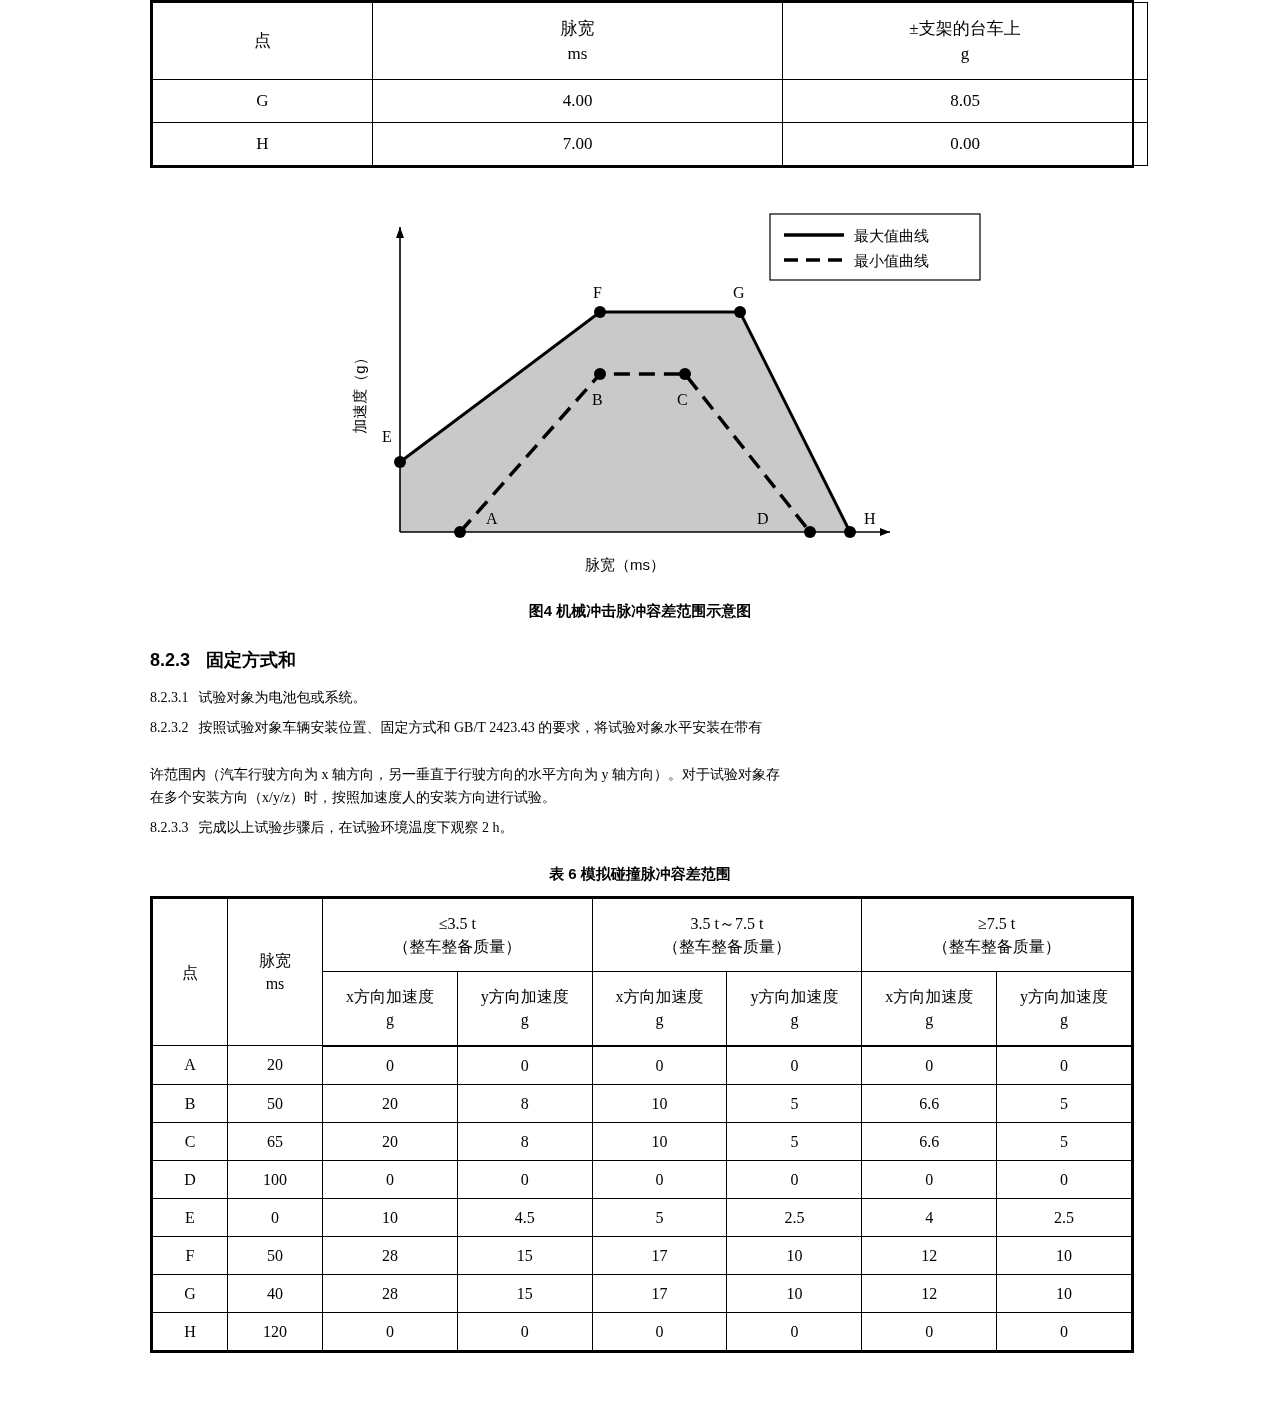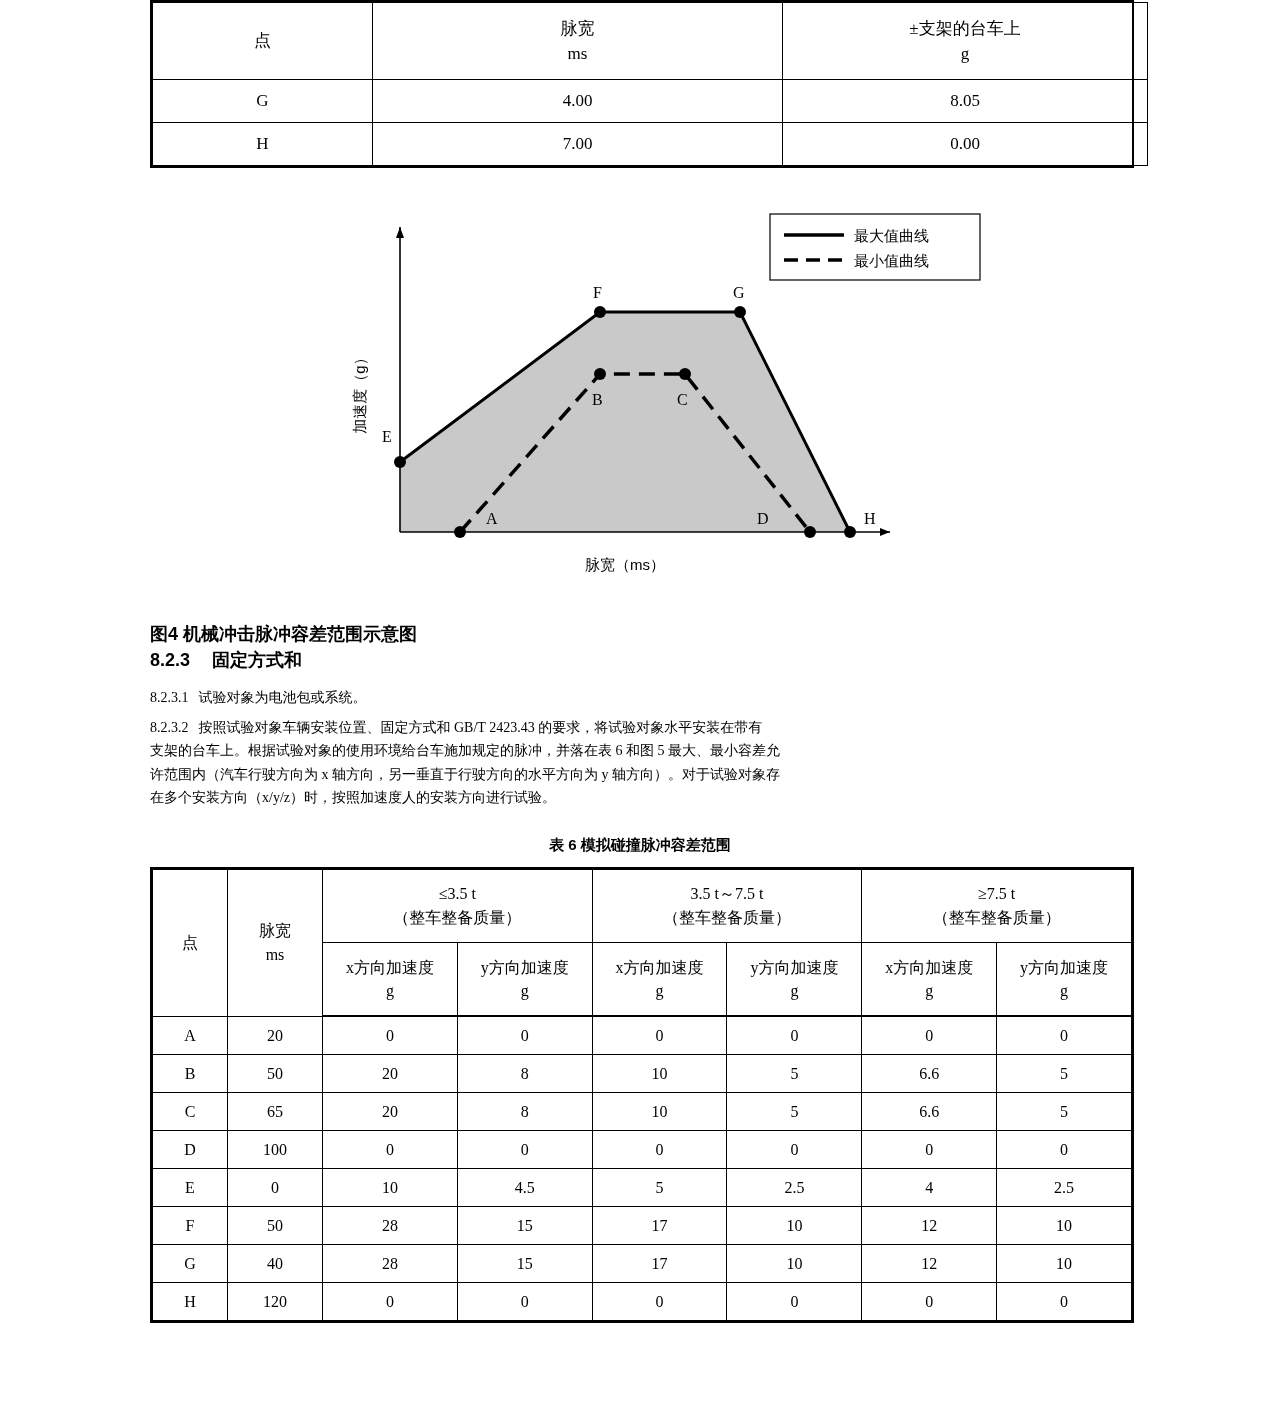--- a/index.html
+++ b/index.html
@@ -49,34 +49,34 @@
   .t-top .c3 { width: 360px; }
   .outer-top { border: 2px solid #000; width: 980px; box-sizing: content-box; }
 
   
   .figure-wrap {
     position: relative;
     height: 420px;
     margin-top: 34px;
   }
   .fig-caption {
+    text-align: center;
     font-family: "Liberation Sans", "DejaVu Sans", sans-serif;
     font-weight: bold;
-    font-size: 18px;
-    margin-top: 20px;
+    font-size: 15px;
   }
 
   
   .sec-h {
     font-family: "Liberation Sans", "DejaVu Sans", sans-serif;
     font-weight: bold;
     font-size: 18px;
     margin: 26px 0 14px 0;
   }
-  .sec-h .num { margin-right: 22px; text-align: center; }
+  .sec-h .num { margin-right: 16px; text-align: center; }
   p.para {
     margin: 0 0 6px 0;
     font-size: 14px;
     line-height: 1.68;
     text-align: justify;
   }
   p.para .lbl { margin-right: 10px; }
 
   .tbl-caption {
     text-align: center;
@@ -193,25 +193,28 @@
   <div class="sec-h">
     <span class="num">8.2.3</span><span>固定方式和</span>
   </div>
 
   <p class="para">
     <span class="lbl">8.2.3.1</span><span>试验对象为电池包或系统。</span>
   </p>
 
   <p class="para">
     <span class="lbl">8.2.3.2</span><span>按照试验对象车辆安装位置、固定方式和 GB/T 2423.43 的要求，将试验对象水平安装在带有</span><br>
-    <span>支架的台车上。根据试验对象的使用环境给台车施加规定的脉冲，并落在表 6 和图 5 最大、最小容差允</span><br>
+    <br>
     <span>许范围内（汽车行驶方向为 x 轴方向，另一垂直于行驶方向的水平方向为 y 轴方向）。对于试验对象存</span><br>
     <span>在多个安装方向（x/y/z）时，按照加速度人的安装方向进行试验。</span>
   </p>
 
+  <p class="para">
+    <span class="lbl">8.2.3.3</span><span>完成以上试验步骤后，在试验环境温度下观察 2 h。</span>
+  </p>
 
   <div class="tbl-caption">表 6  模拟碰撞脉冲容差范围</div>
 
   <div class="t6-wrap">
     <table class="t6">
       <tbody>
           <tr>
         <td class="c-pt hv" rowspan="2">
           <div>点</div>
         </td>

